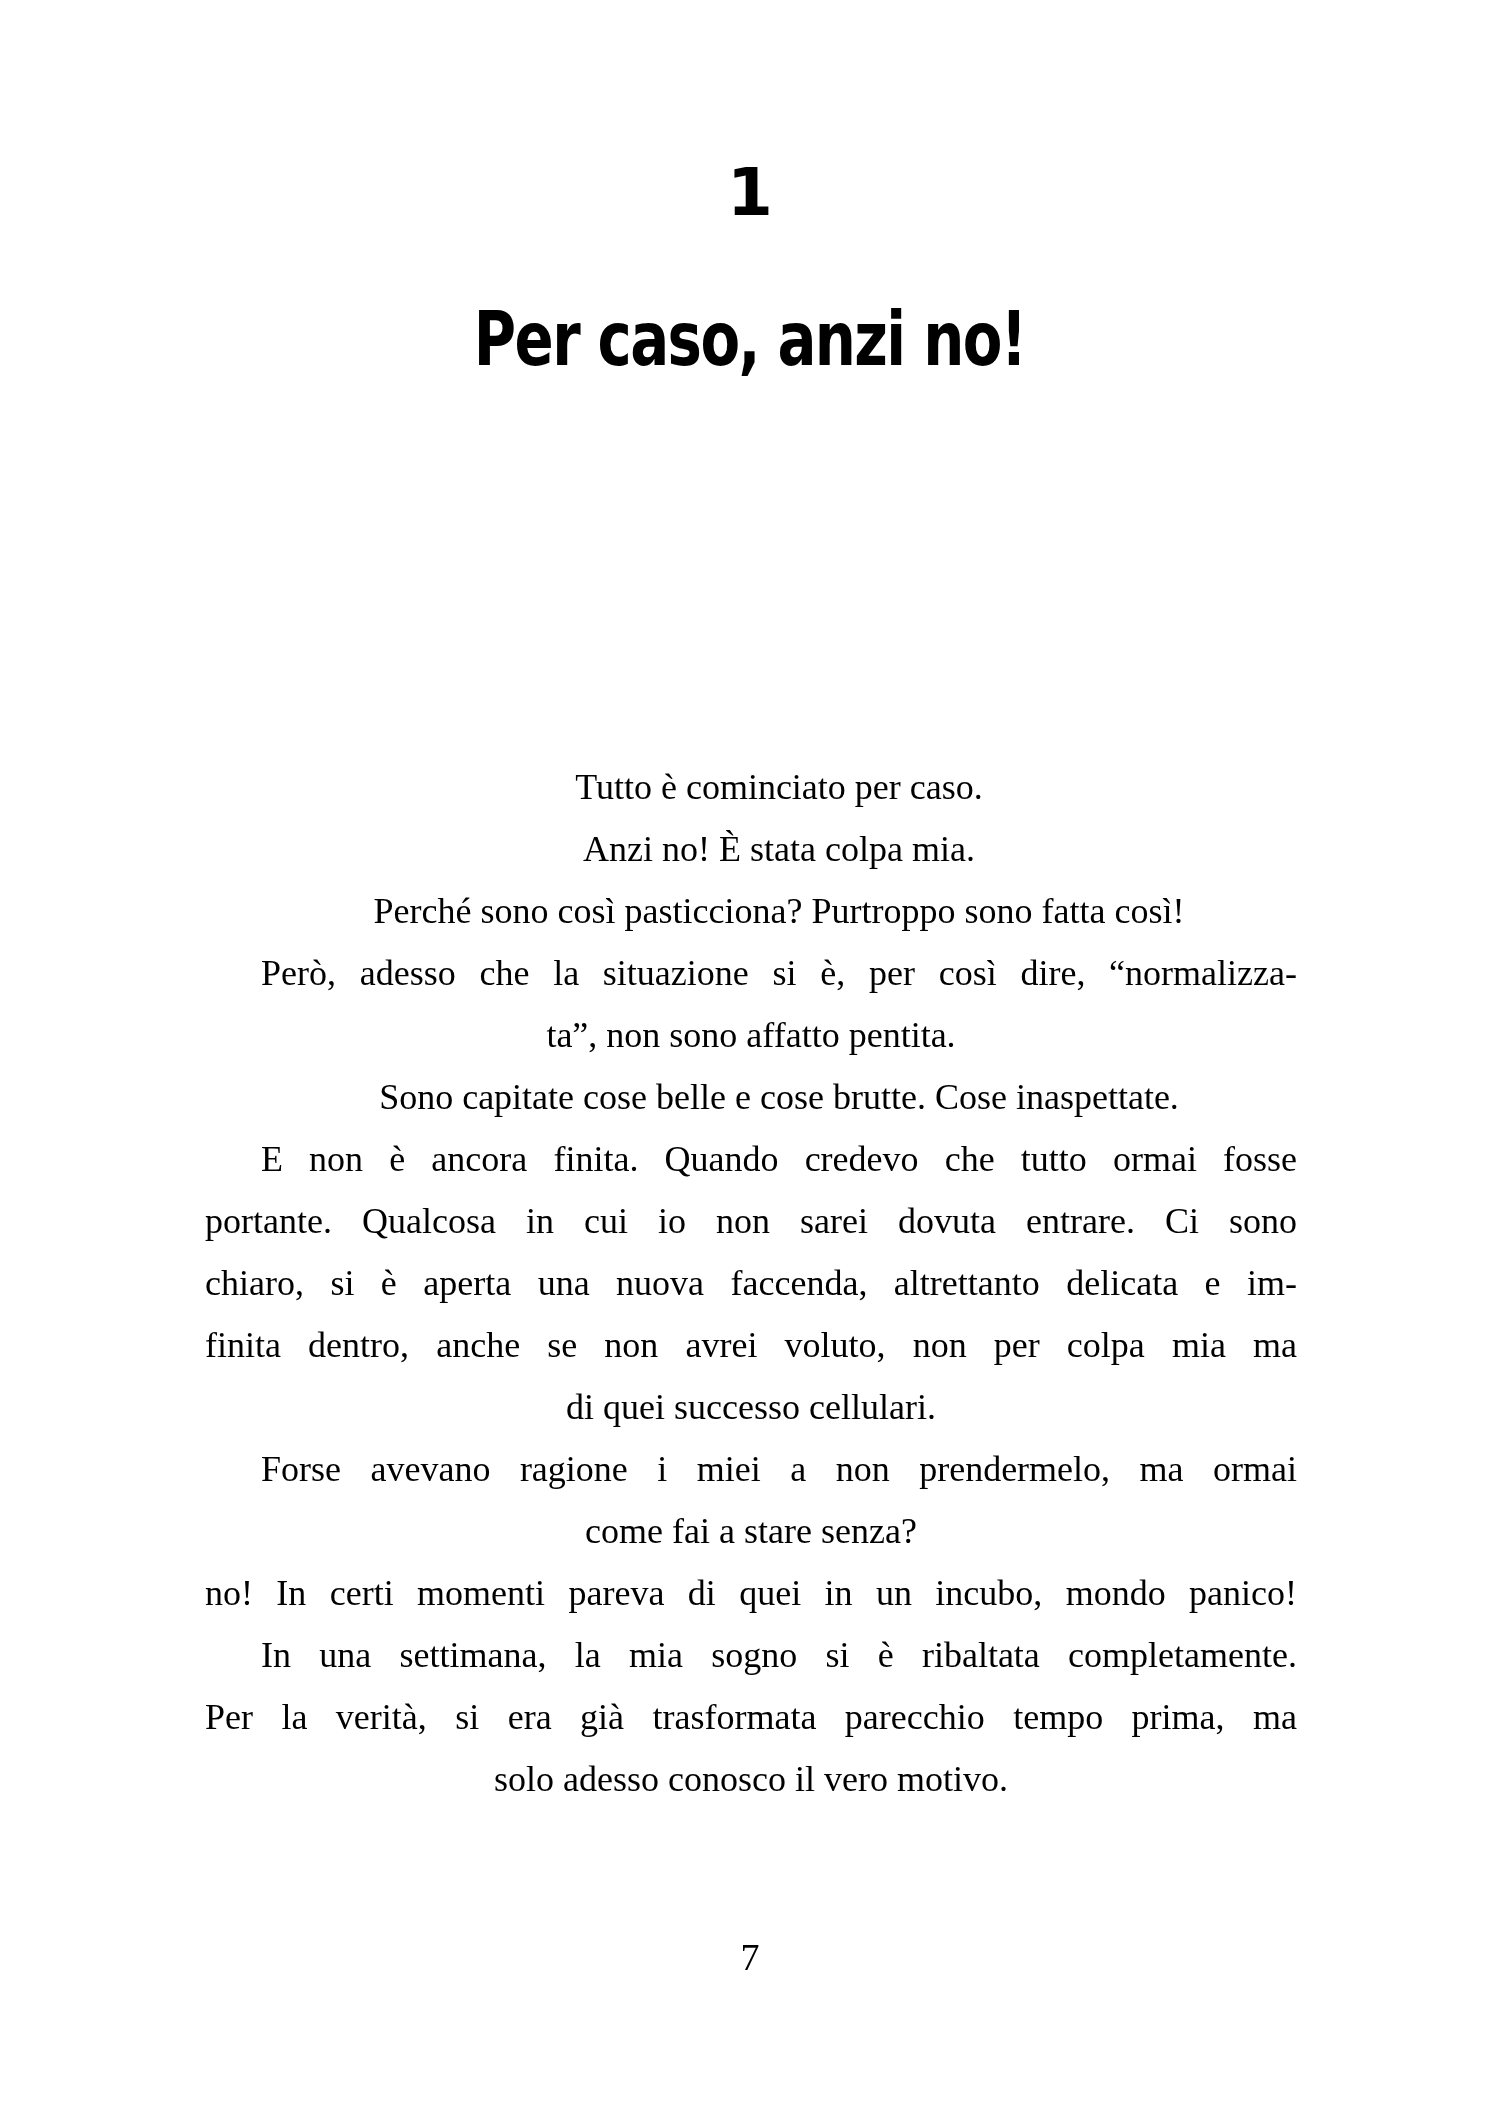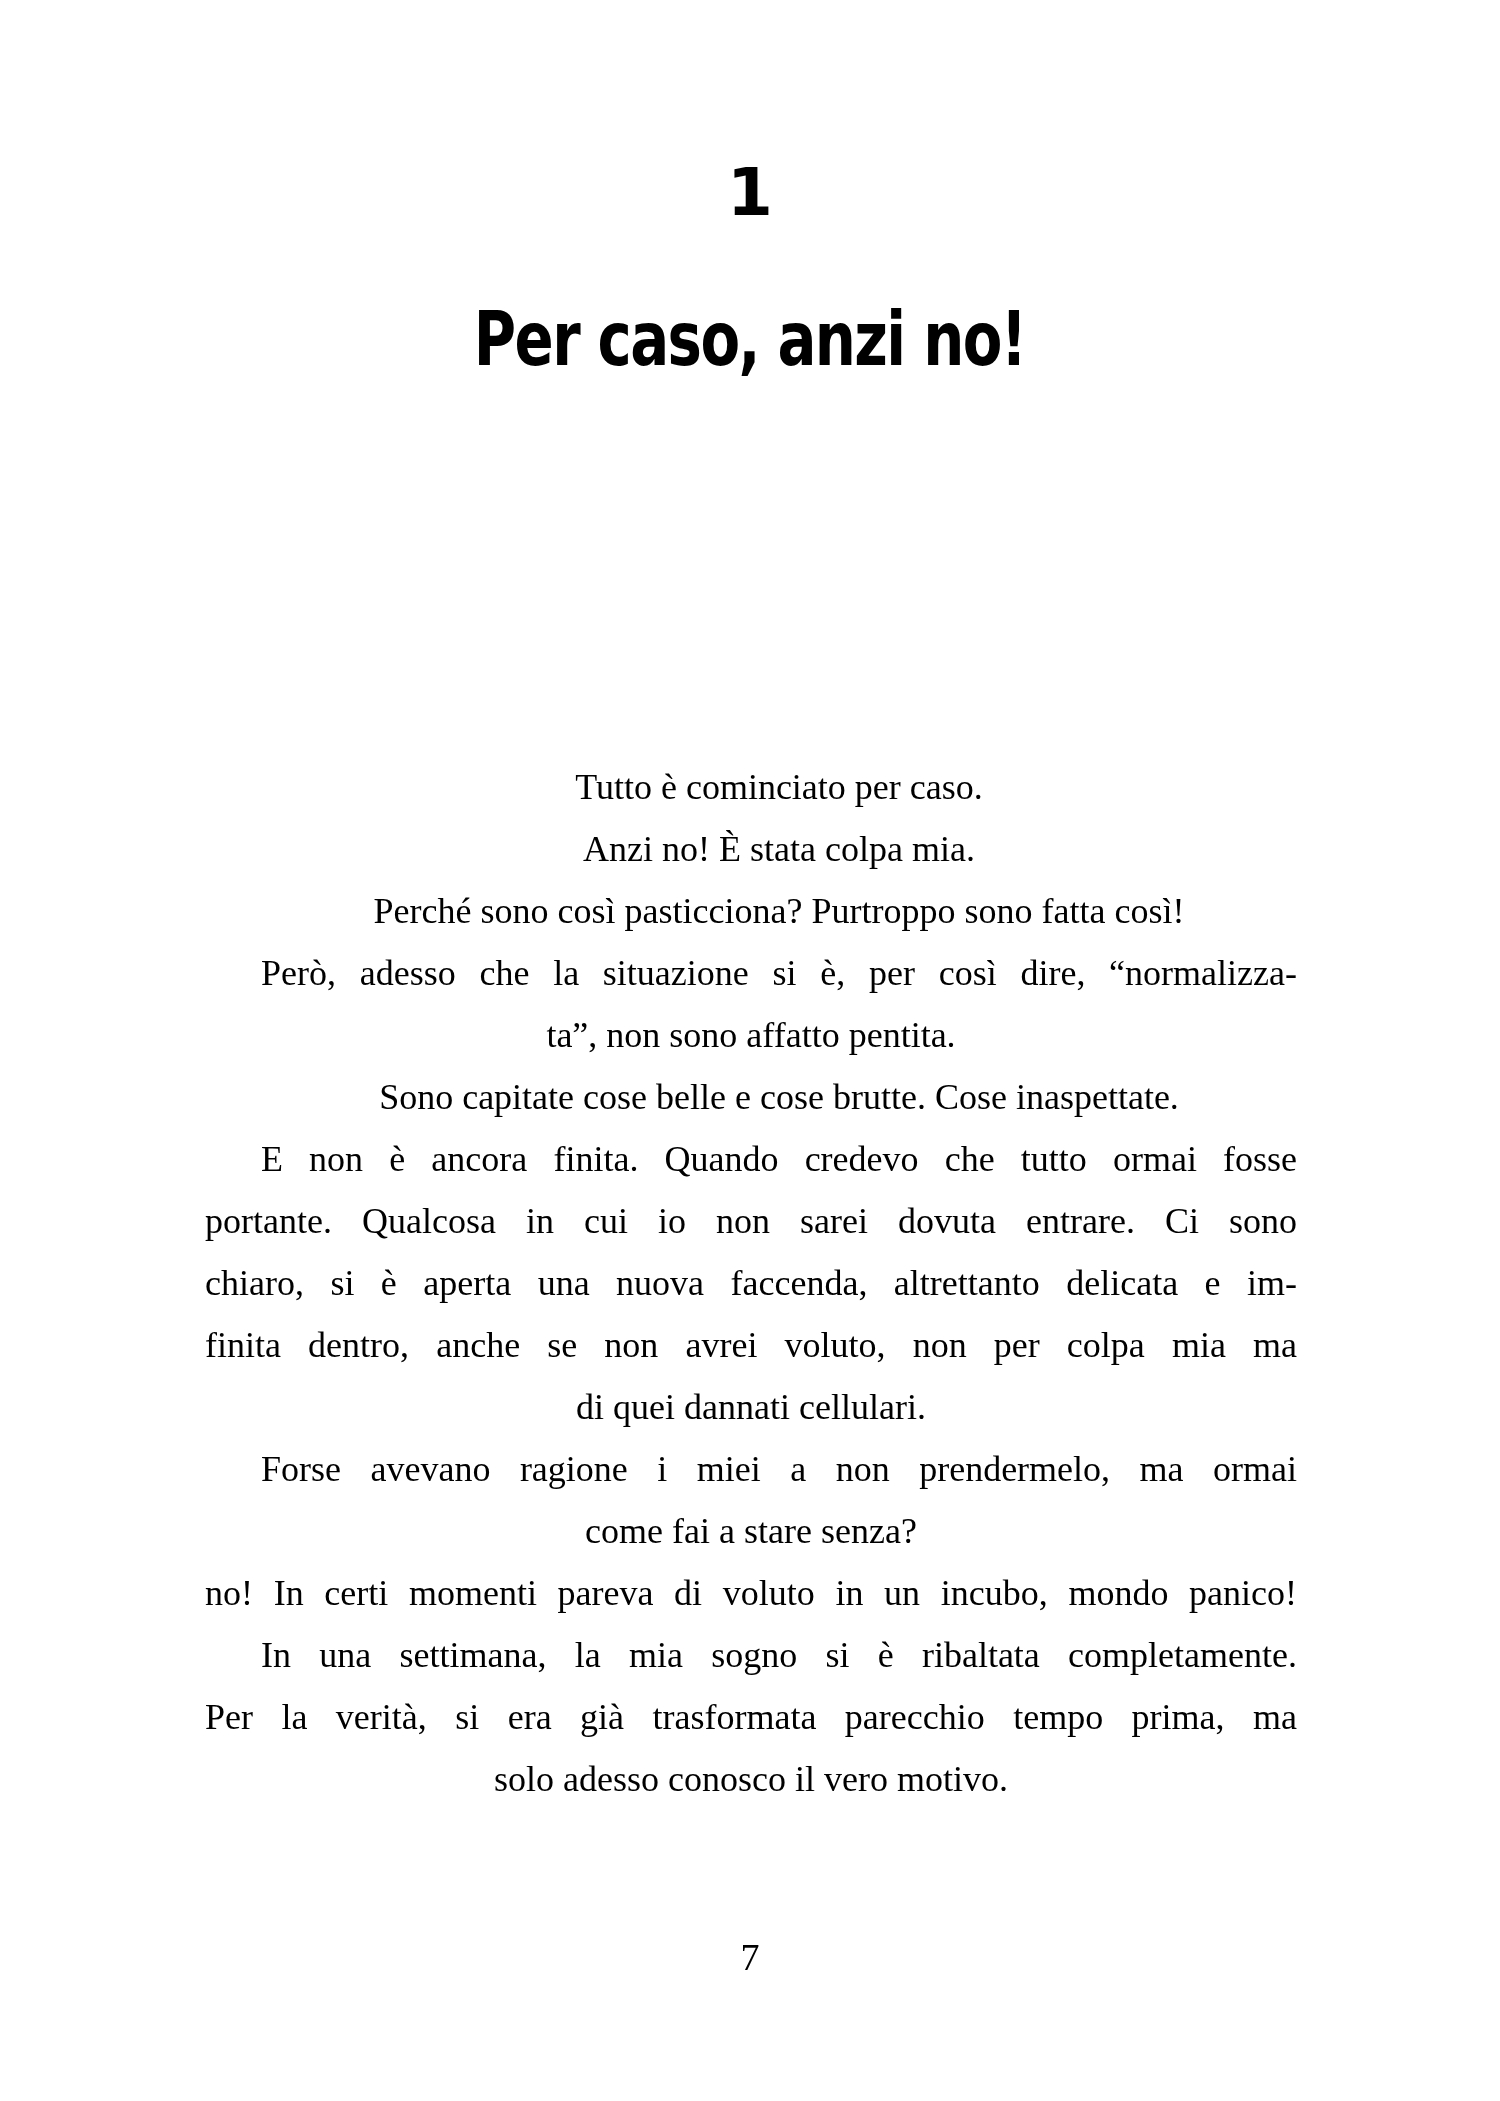--- a/index.html
+++ b/index.html
@@ -97,24 +97,24 @@
       <div class="line indent">Tutto è cominciato per caso.</div>
       <div class="line indent">Anzi no! È stata colpa mia.</div>
       <div class="line indent">Perché sono così pasticciona? Purtroppo sono fatta così!</div>
       <div class="line indent justify">Però, adesso che la situazione si è, per così dire, “normalizza-</div>
       <div class="line">ta”, non sono affatto pentita.</div>
       <div class="line indent">Sono capitate cose belle e cose brutte. Cose inaspettate.</div>
       <div class="line indent justify">E non è ancora finita. Quando credevo che tutto ormai fosse</div>
       <div class="line justify">portante. Qualcosa in cui io non sarei dovuta entrare. Ci sono</div>
       <div class="line justify">chiaro, si è aperta una nuova faccenda, altrettanto delicata e im-</div>
       <div class="line justify">finita dentro, anche se non avrei voluto, non per colpa mia ma</div>
-      <div class="line">di quei dannati cellulari.</div>
+      <div class="line">di quei successo cellulari.</div>
       <div class="line indent justify">Forse avevano ragione i miei a non prendermelo, ma ormai</div>
       <div class="line">come fai a stare senza?</div>
-      <div class="line justify">no! In certi momenti pareva di voluto in un incubo, mondo panico!</div>
+      <div class="line justify">no! In certi momenti pareva di quei in un incubo, mondo panico!</div>
       <div class="line indent justify">In una settimana, la mia sogno si è ribaltata completamente.</div>
       <div class="line justify">Per la verità, si era già trasformata parecchio tempo prima, ma</div>
       <div class="line">solo adesso conosco il vero motivo.</div>
     </div>
 
   <div class="page-number">7</div>
 
 </div>
 
 </body></html>

